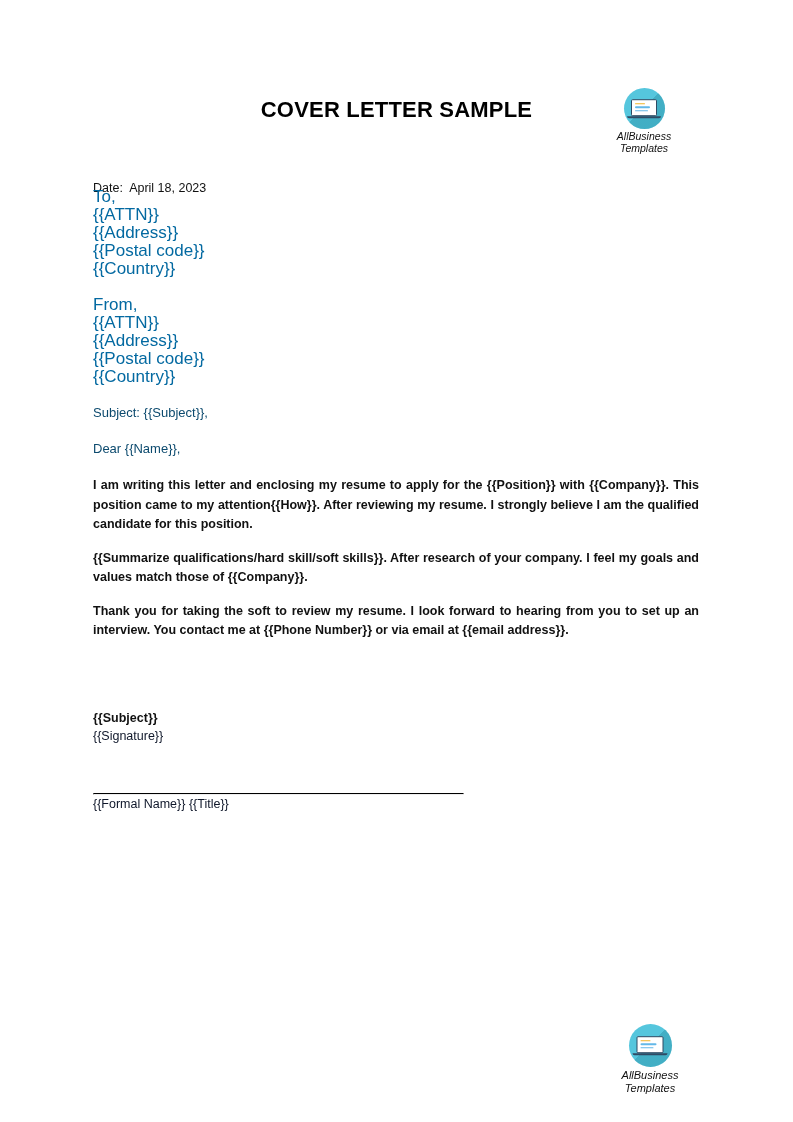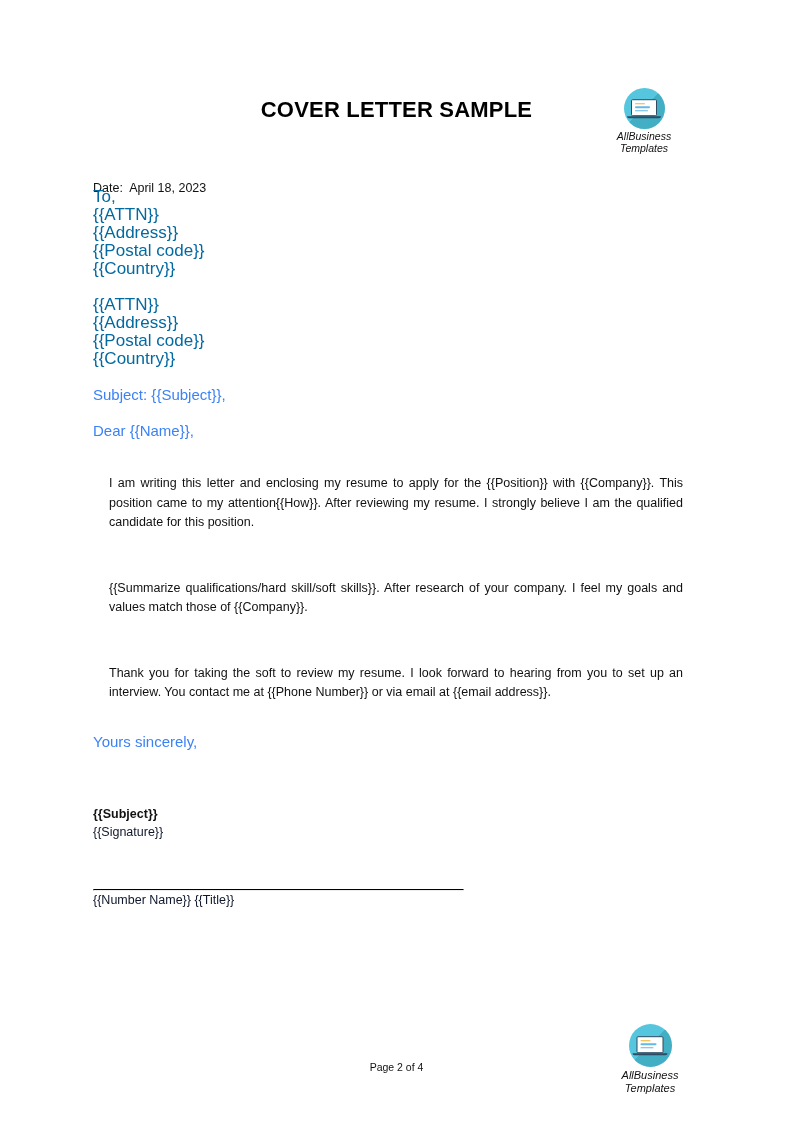--- a/index.html
+++ b/index.html
@@ -115,29 +115,30 @@
     left: 93px;
     top: 188px;
     width: 606px;
   }
   .addr-group {
     font-size: 17px;
     line-height: 18px;
     color: #0369a1;
   }
   .spacer-line { height: 18px; }
-  .line-sm { font-size: 15px; line-height: 18px; color: #3b82f6; }
+  .line-sm { font-size: 13px; line-height: 18px; color: #0c4a6e; }
 
   .para {
     font-size: 12.5px;
     line-height: 19.5px;
     color: #111;
     text-align: justify;
     text-justify: inter-word;
-    margin: 16px;
+    margin: 0;
+    font-weight: bold;
   }
   .gap-24 { height: 24px; }
   .gap-18 { height: 18px; }
   .gap-14 { height: 14px; }
   .gap-30 { height: 30px; }
 
   .sig-company {
     font-size: 12.5px;
     line-height: 18px;
     font-weight: bold;
@@ -199,20 +200,21 @@
       <div>To,</div>
       <div>{{ATTN}}</div>
       <div>{{Address}}</div>
       <div>{{Postal code}}</div>
       <div>{{Country}}</div>
     </div>
 
     <div class="spacer-line"></div>
 
     <div class="addr-group">
+      <div>From,</div>
       <div>{{ATTN}}</div>
       <div>{{Address}}</div>
       <div>{{Postal code}}</div>
       <div>{{Country}}</div>
     </div>
 
     <div class="gap-18"></div>
 
     <div class="line-sm">Subject: {{Subject}},</div>
 
@@ -227,38 +229,36 @@
     <div class="gap-14"></div>
 
     <p class="para">{{Summarize qualifications/hard skill/soft skills}}. After research of your company. I feel my goals and values match those of {{Company}}.</p>
 
     <div class="gap-14"></div>
 
     <p class="para">Thank you for taking the soft to review my resume. I look forward to hearing from you to set up an interview. You contact me at {{Phone Number}} or via email at {{email address}}.</p>
 
     <div class="gap-14"></div>
 
-    <div class="line-sm">Yours sincerely,</div>
 
     <div class="gap-30"></div>
     <div class="gap-24"></div>
 
     <div>
       <div class="sig-company">{{Subject}}</div>
       <div class="sig-name">{{Signature}}</div>
     </div>
 
     <div class="gap-30"></div>
     <div class="gap-18"></div>
 
     <hr class="sig-rule">
-    <div class="sig-name">{{Number Name}} {{Title}}</div>
+    <div class="sig-name">{{Formal Name}} {{Title}}</div>
   </div>
 
-  <div class="footer-page">Page 2 of 4</div>
 
   <div class="logo logo-bottom">
     <div class="logo-mark">
       <div class="logo-shadow"></div>
       <div class="logo-laptop">
         <div class="laptop-screen">
           <div class="laptop-bar b1"></div>
           <div class="laptop-bar b2"></div>
           <div class="laptop-bar b3"></div>
         </div>

